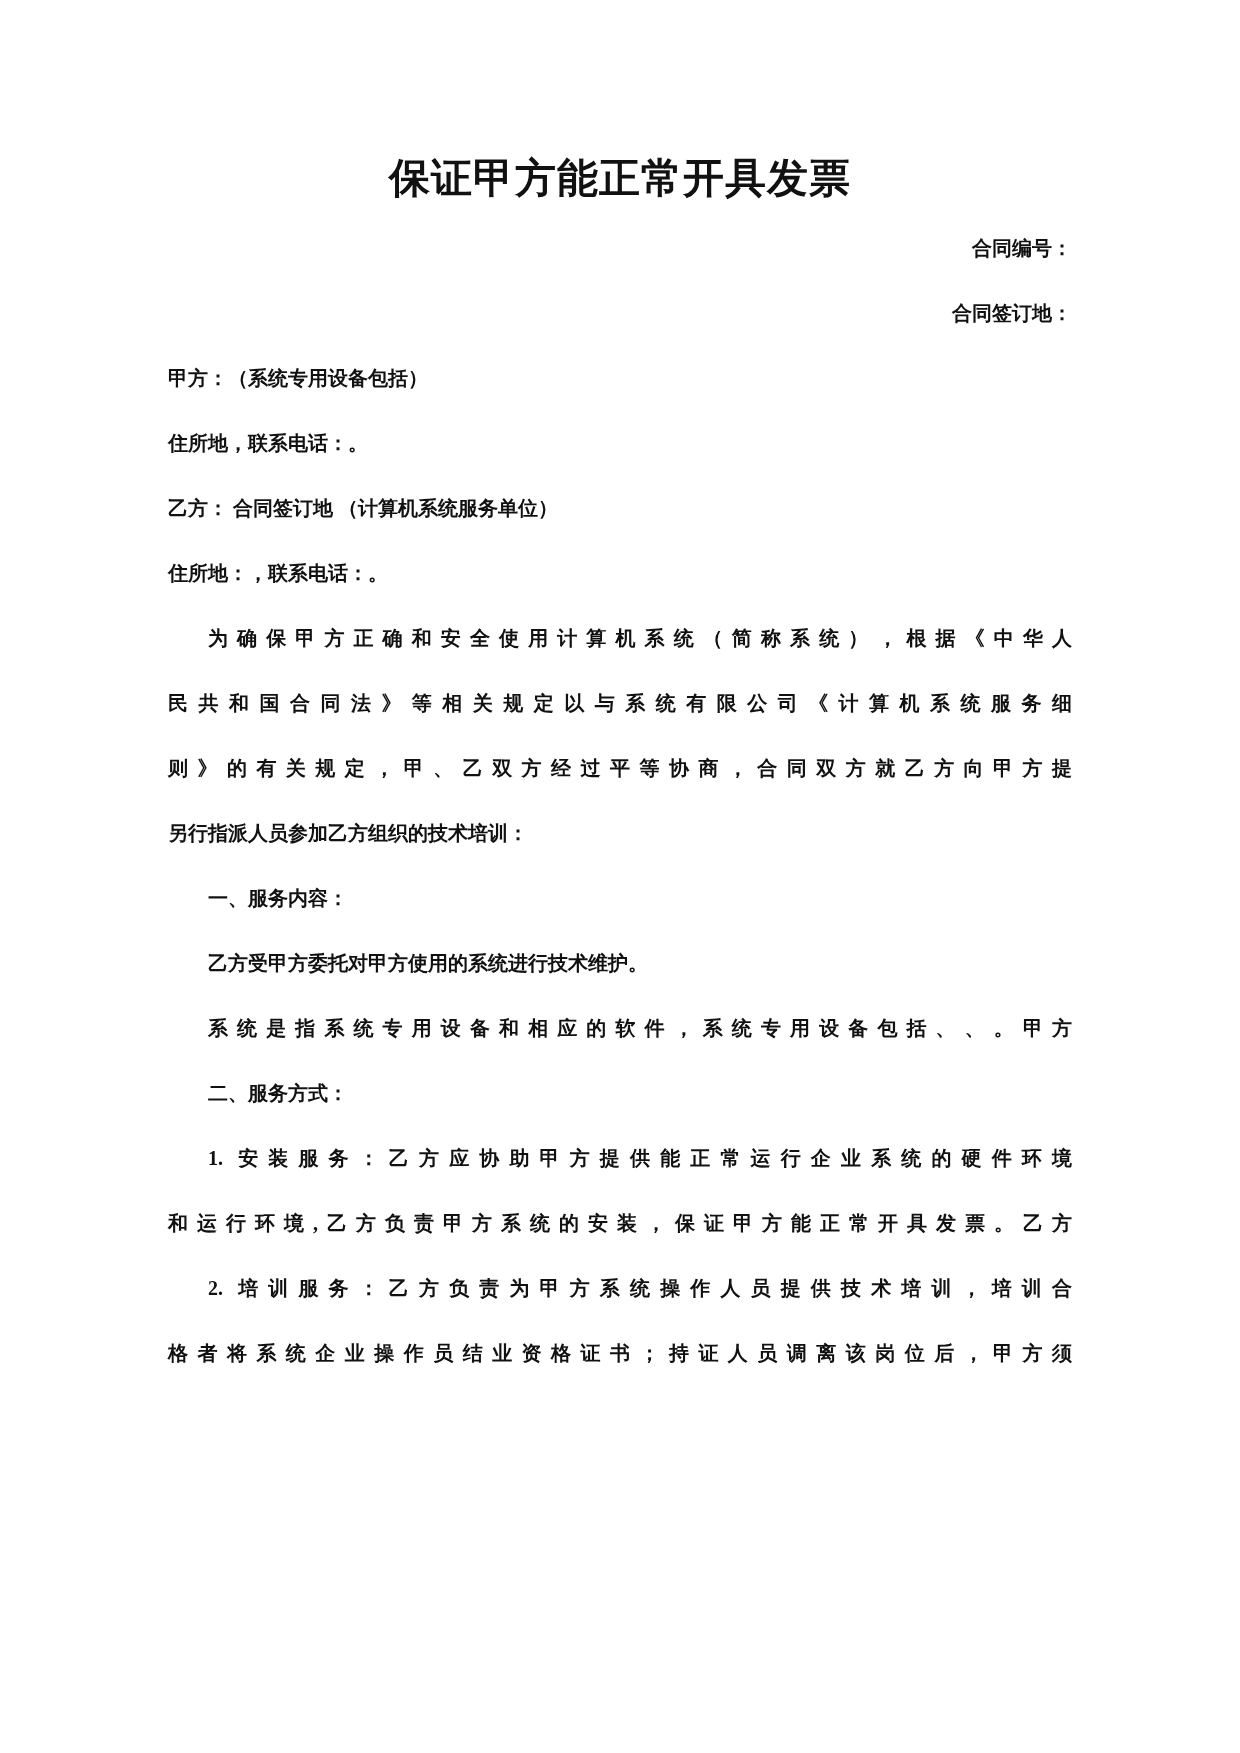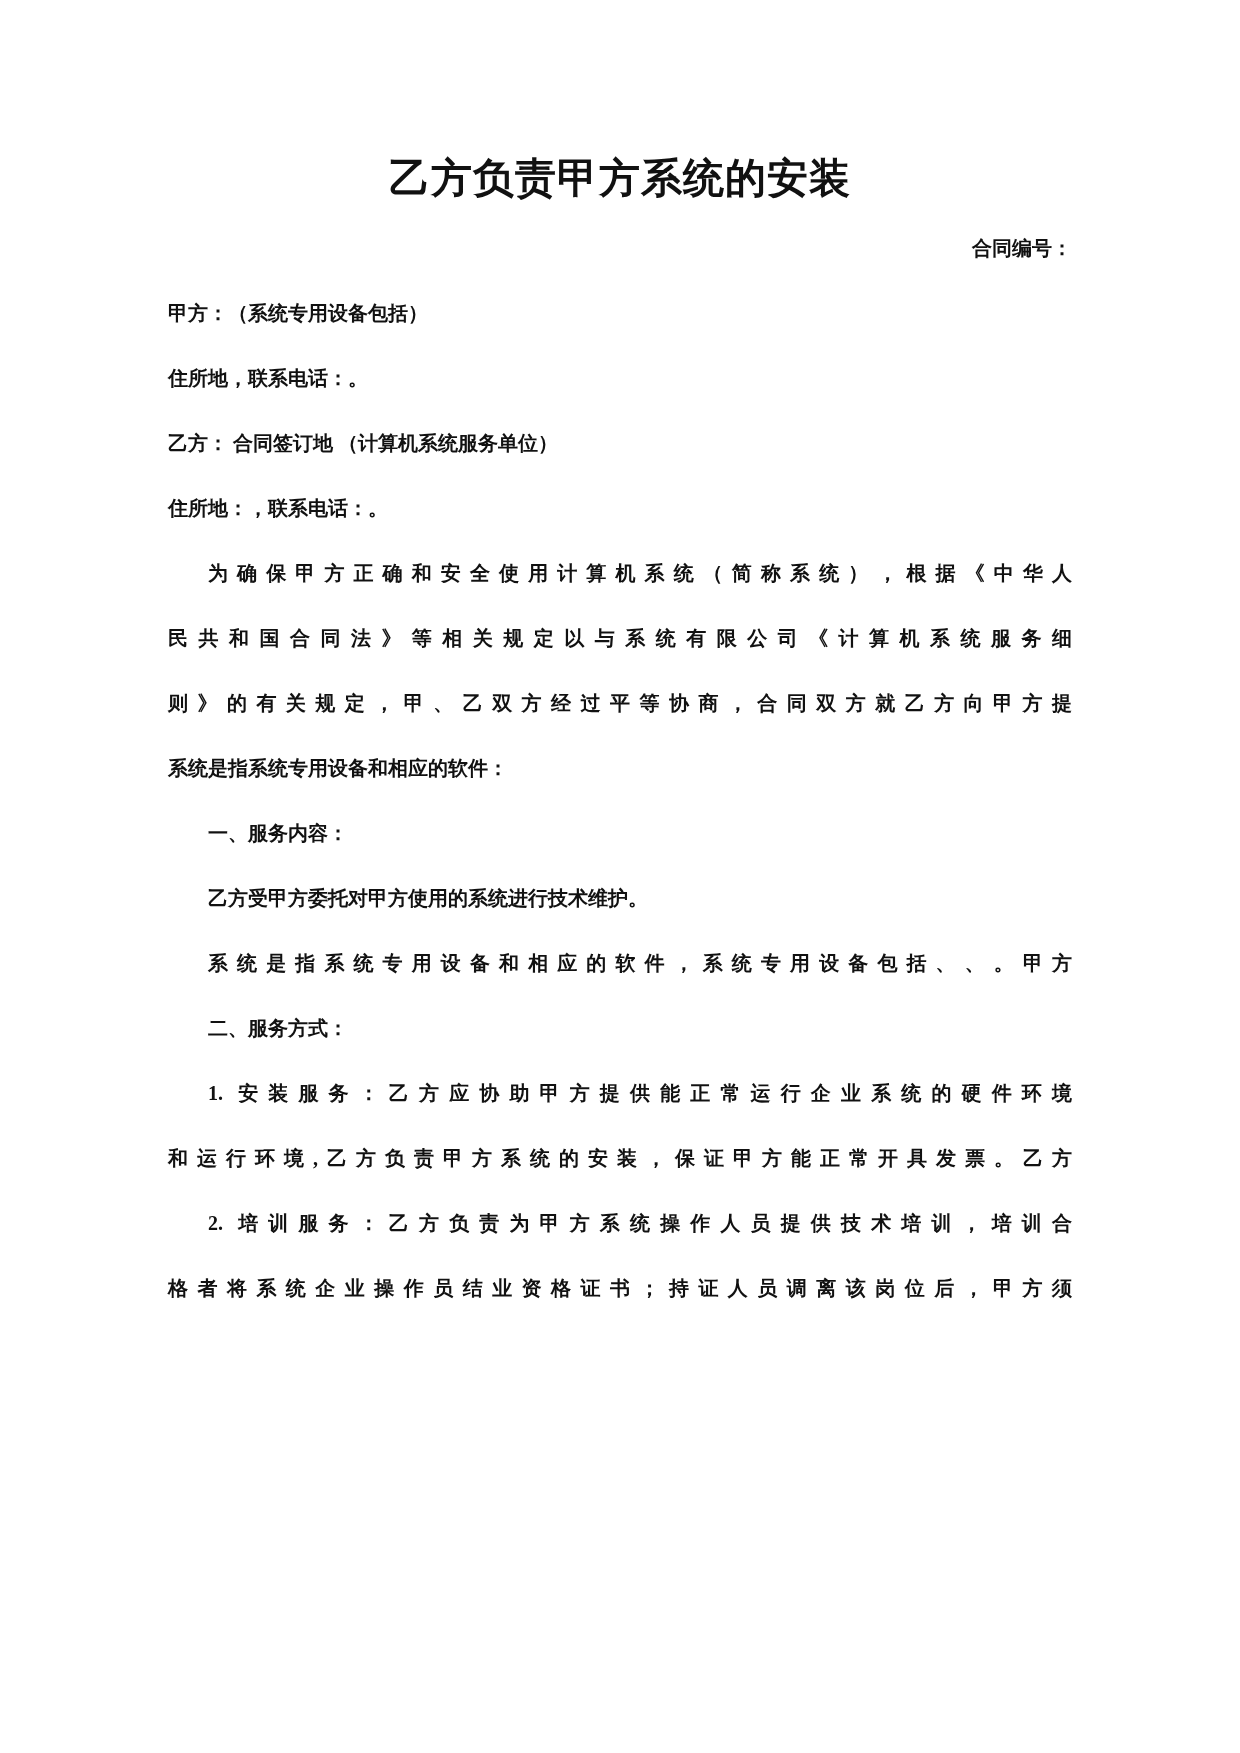--- a/index.html
+++ b/index.html
@@ -44,31 +44,32 @@
   }
   .line.fill {
     text-align: justify;
     text-align-last: justify;
   }
 </style>
 </head>
 <body>
 
 <div class="page">
-  <h1 class="title">乙方负责甲方系统的安装</h1>
+  <h1 class="title">保证甲方能正常开具发票</h1>
 
   <div class="line right">合同编号：</div>
+  <div class="line right">合同签订地：</div>
   <div class="line">甲方：（系统专用设备包括）</div>
   <div class="line">住所地，联系电话：。</div>
   <div class="line">乙方： 合同签订地 （计算机系统服务单位）</div>
   <div class="line">住所地：，联系电话：。</div>
   <div class="line indent fill">为确保甲方正确和安全使用计算机系统（简称系统），根据《中华人</div>
   <div class="line fill">民共和国合同法》等相关规定以与系统有限公司《计算机系统服务细</div>
   <div class="line fill">则》的有关规定，甲、乙双方经过平等协商，合同双方就乙方向甲方提</div>
-  <div class="line">系统是指系统专用设备和相应的软件：</div>
+  <div class="line">另行指派人员参加乙方组织的技术培训：</div>
   <div class="line indent">一、服务内容：</div>
   <div class="line indent">乙方受甲方委托对甲方使用的系统进行技术维护。</div>
   <div class="line indent fill">系统是指系统专用设备和相应的软件，系统专用设备包括、、。甲方</div>
   <div class="line indent">二、服务方式：</div>
   <div class="line indent fill">1. 安装服务：乙方应协助甲方提供能正常运行企业系统的硬件环境</div>
   <div class="line fill">和运行环境,乙方负责甲方系统的安装，保证甲方能正常开具发票。乙方</div>
   <div class="line indent fill">2. 培训服务：乙方负责为甲方系统操作人员提供技术培训，培训合</div>
   <div class="line fill">格者将系统企业操作员结业资格证书；持证人员调离该岗位后，甲方须</div>
 </div>
 

